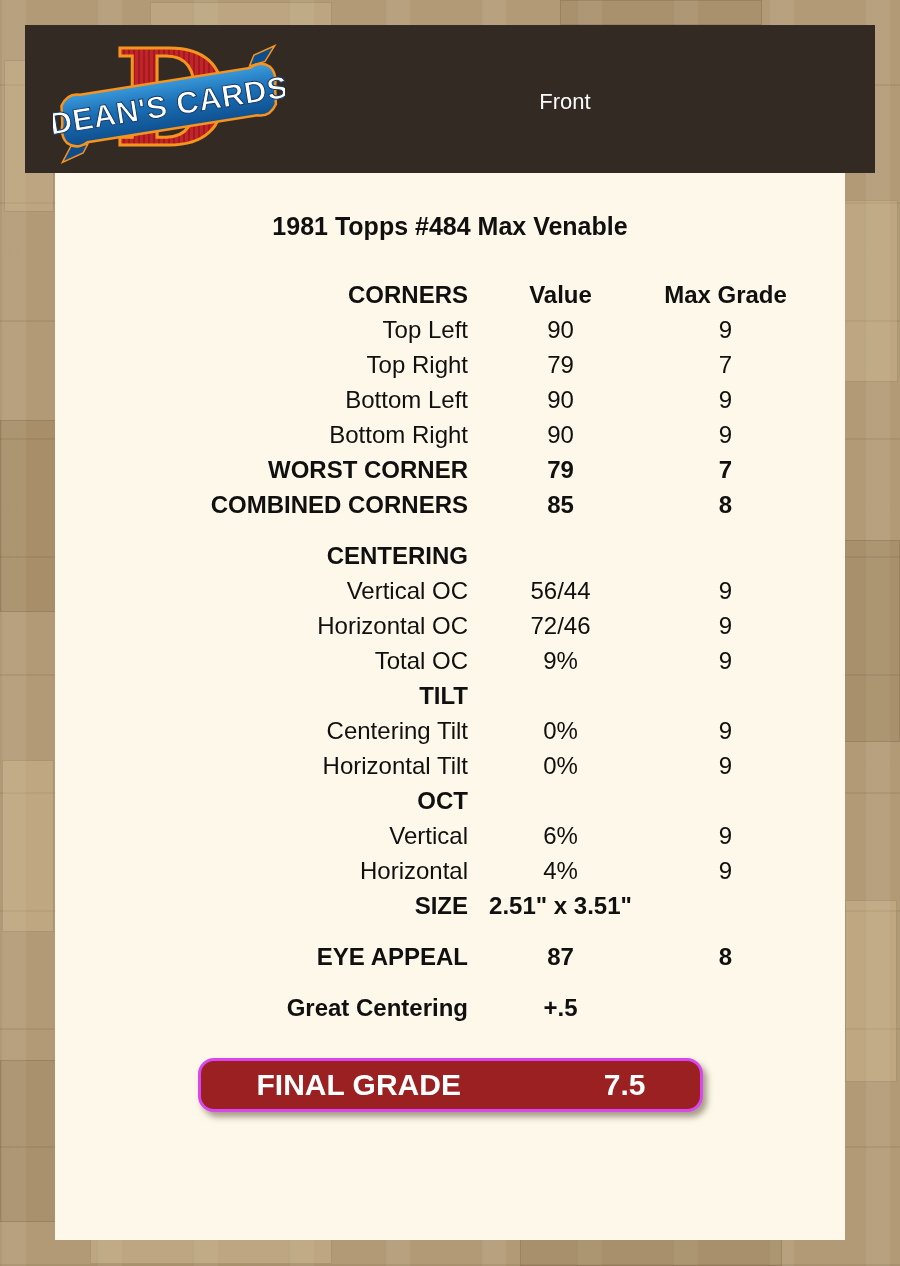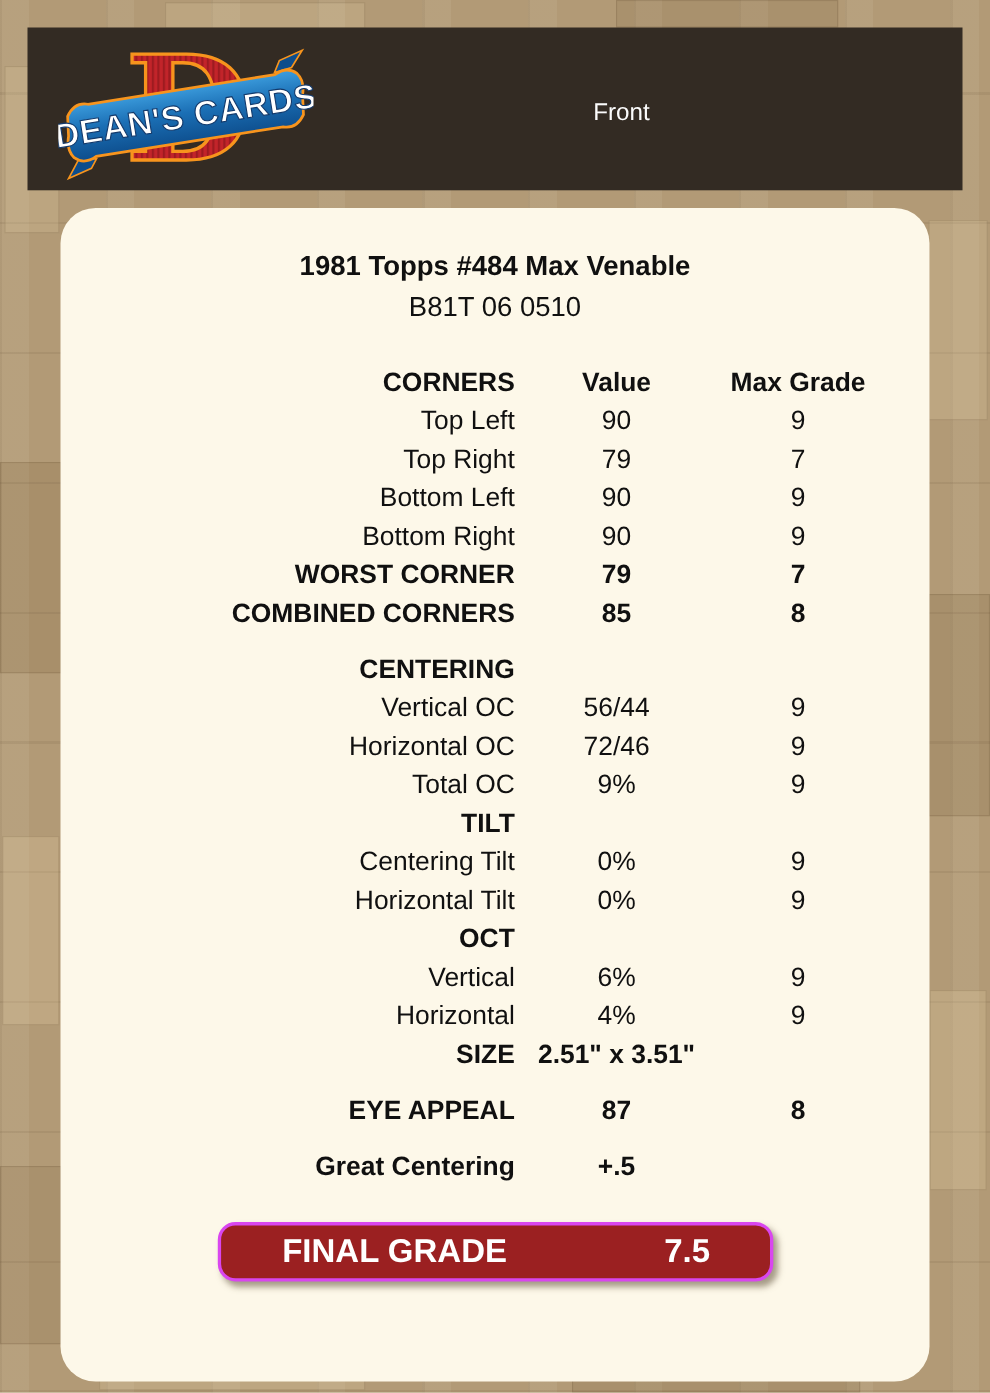--- a/index.html
+++ b/index.html
@@ -36,22 +36,22 @@
   .logo-wrap{position:relative;width:260px;height:148px;flex:0 0 auto;}
   .logo-wrap svg{position:absolute;left:28px;top:8px;}
   .header-titles{
     flex:1;display:flex;flex-direction:column;align-items:center;
     color:#fcfcfc;padding-right:30px;
   }
   .header-title{font-size:42px;letter-spacing:1px;line-height:1.15;}
   .header-subtitle{font-size:22px;margin-top:6px;}
 
   .card{
-    position:absolute;left:55px;top:189px;width:790px;height:1067px;
-    background:#fdf8e9;color:#101010;border-radius:32px;
+    position:absolute;left:55px;top:173px;width:790px;height:1067px;
+    background:#fdf8e9;color:#101010;
   }
   .card-title{margin-top:39px;text-align:center;font-size:25px;font-weight:bold;}
   .card-code{margin-top:8px;text-align:center;font-size:25px;}
 
   .stats{margin:36px 0 0 98px;}
   .row{
     display:grid;grid-template-columns:315px 185px 145px;
     height:35px;align-items:center;font-size:24px;
   }
   .row.gap{margin-top:16px;}
@@ -110,21 +110,20 @@
       </g>
     </svg>
   </div>
   <div class="header-titles">
     <div class="header-subtitle">Front</div>
   </div>
 </div>
 
 <div class="card">
   <div class="card-title">1981 Topps #484 Max Venable</div>
-  <div class="card-code">B81T 06 0510</div>
 
   <div class="stats">
     <div class="row header-row">
       <div class="cell c0">CORNERS</div>
       <div class="cell c1">Value</div>
       <div class="cell c2">Max Grade</div>
     </div>
     <div>
         <div class="row indent">
           <div class="cell c0">Top Left</div>

